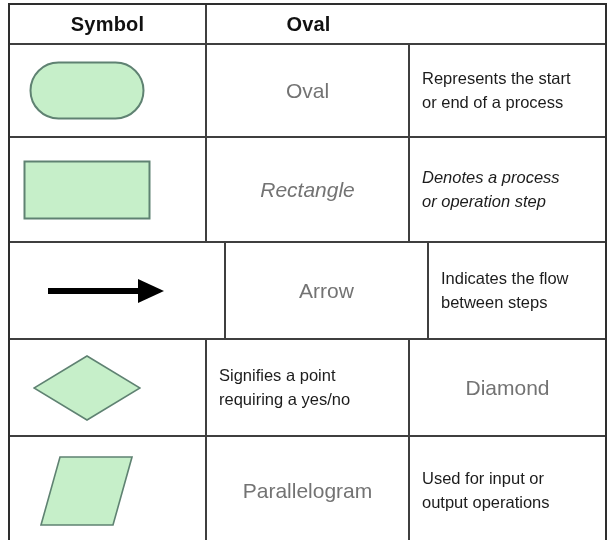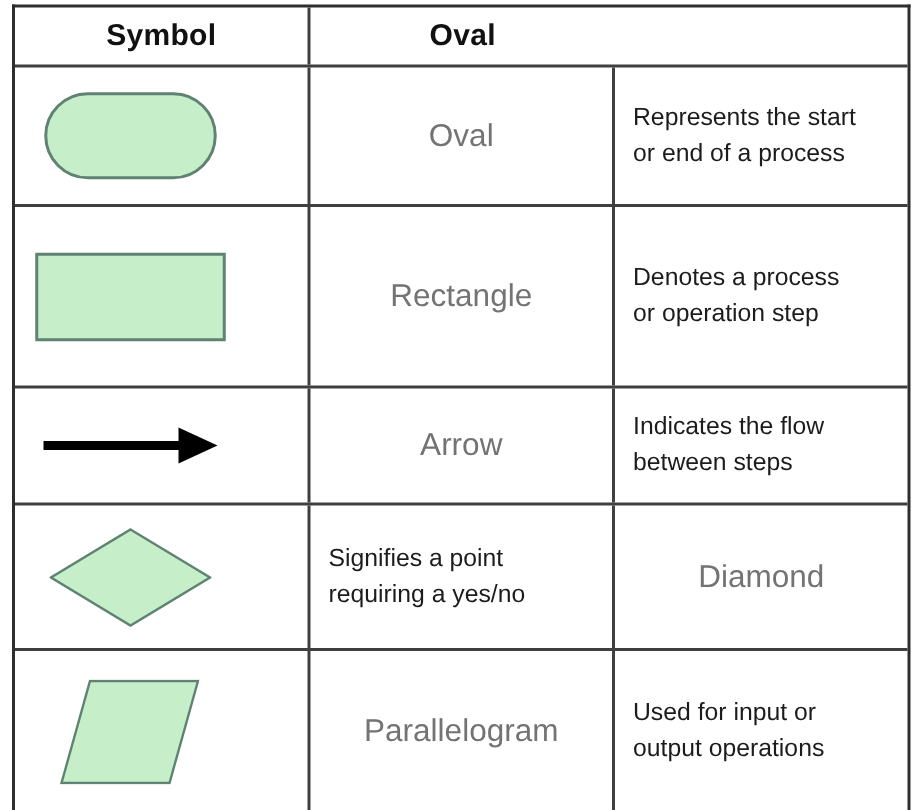--- a/index.html
+++ b/index.html
@@ -32,22 +32,22 @@
   .cell:last-child { border-right: none; }
   .header-row { height: 40px; }
   .header-cell {
     justify-content: center;
     font-weight: bold;
     font-size: 20px;
     color: #111111;
     letter-spacing: 0.2px;
   }
   .row-oval          { height: 93px; }
-  .row-rectangle     { height: 121px; }
-  .row-arrow         { height: 78px; }
+  .row-rectangle     { height: 105px; font-style: italic; }
+  .row-arrow         { height: 97px; padding-left: 19px; }
   .row-diamond       { height: 97px; }
   .row-parallelogram { height: 108px; }
   .symbol-cell {
     justify-content: center;
     padding-right: 42px;
   }
   .name-cell {
     justify-content: center;
     font-size: 21px;
     color: #737373;

